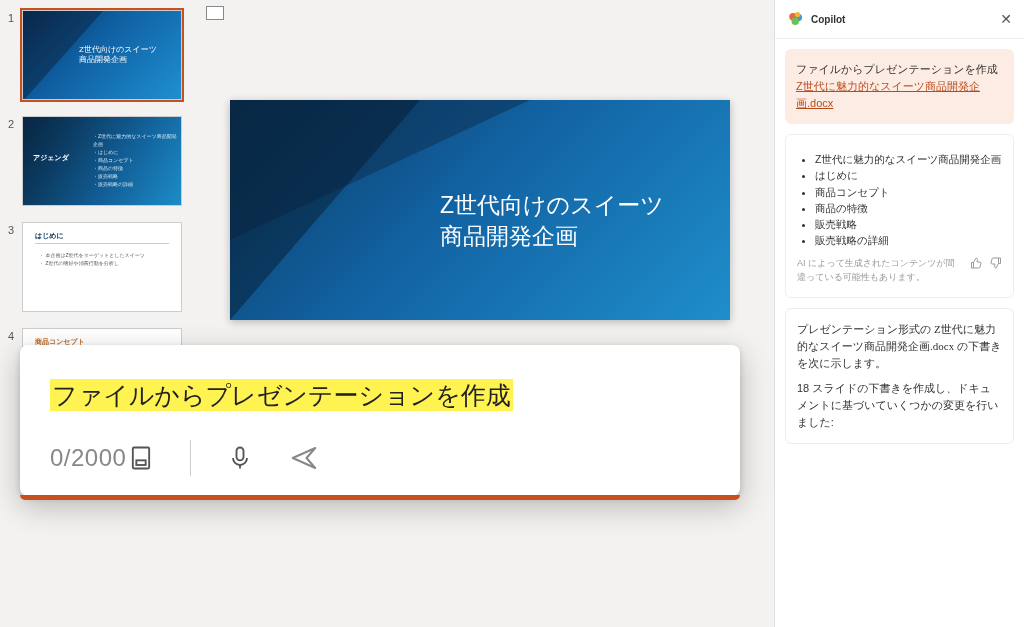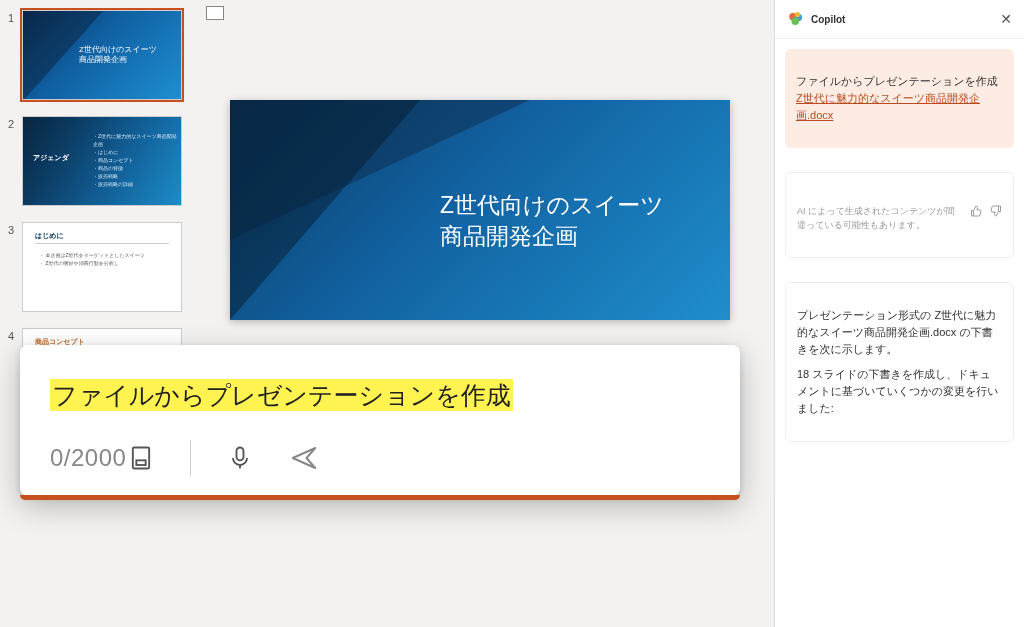--- a/index.html
+++ b/index.html
@@ -154,22 +154,22 @@
   .copilot-brand { display:flex; align-items:center; gap:6px; font-size:10px; font-weight:600; }
   .copilot-logo {
     width:18px; height:18px; position:relative;
   }
   .copilot-close { font-size:14px; color:#555; cursor:pointer; }
 
   .copilot-body { padding: 10px; overflow:hidden; }
   .co-card {
     border: 1px solid #ededed;
     border-radius: 6px;
-    padding: 24px 11px;
-    margin-bottom: 24px;
+    padding: 12px 11px;
+    margin-bottom: 10px;
     line-height: 1.55;
   }
   .co-prompt-card {
     background: #fdece3;
     border: none;
   }
   .co-link { color:#b84b1d; text-decoration:underline; }
   .co-ul { list-style: disc; padding-left: 18px; margin-top:4px; }
   .co-ul li { font-size: 10.5px; line-height:1.55; }
   .co-disclaimer {
@@ -291,41 +291,49 @@
       <div class="copilot-close">✕</div>
     </div>
 
     <div class="copilot-body">
 
       <div class="co-card co-prompt-card">
         <span>ファイルからプレゼンテーションを作成 </span><a href="#" class="co-link">Z世代に魅力的なスイーツ商品開発企画.docx</a>
       </div>
 
       <div class="co-card">
+        <ul class="co-ul">
+          <li>Z世代に魅力的なスイーツ商品開発企画</li>
+          <li>はじめに</li>
+          <li>商品コンセプト</li>
+          <li>商品の特徴</li>
+          <li>販売戦略</li>
+          <li>販売戦略の詳細</li>
+        </ul>
         <div class="co-disclaimer">
           <span>AI によって生成されたコンテンツが間違っている可能性もあります。</span>
           <span class="co-feedback">
             <span>
               <svg width="12" height="12" viewBox="0 0 24 24" fill="none" stroke="#9a9a9a" stroke-width="2">
                   <path d="M7 22V11l5-9c1 0 3 1 3 3l-1 5h6c1 0 2 1 2 2l-2 8c0 1-1 2-2 2H7z"></path>
                   <path d="M7 11H3v11h4"></path>
                 </svg>
             </span>
             <span>
               <svg width="12" height="12" viewBox="0 0 24 24" fill="none" stroke="#9a9a9a" stroke-width="2">
                   <path d="M17 2v11l-5 9c-1 0-3-1-3-3l1-5H4c-1 0-2-1-2-2l2-8c0-1 1-2 2-2h11z"></path>
                   <path d="M17 13h4V2h-4"></path>
                 </svg>
             </span>
           </span>
         </div>
       </div>
 
       <div class="co-card">
-        <div style="margin-bottom:8px;">プレゼンテーション形式の Z世代に魅力的なスイーツ商品開発企画.docx の下書きを次に示します。</div>
+        <div style="margin-bottom:8px;font-family:Liberation Serif, serif;">プレゼンテーション形式の Z世代に魅力的なスイーツ商品開発企画.docx の下書きを次に示します。</div>
         <div style="font-weight:500;">18 スライドの下書きを作成し、ドキュメントに基づいていくつかの変更を行いました:</div>
       </div>
 
     </div>
   </div>
 </div>
 
 <div class="overlay">
   <div class="overlay-textarea">
     <span class="hl">ファイルからプレゼンテーションを作成</span><br>

